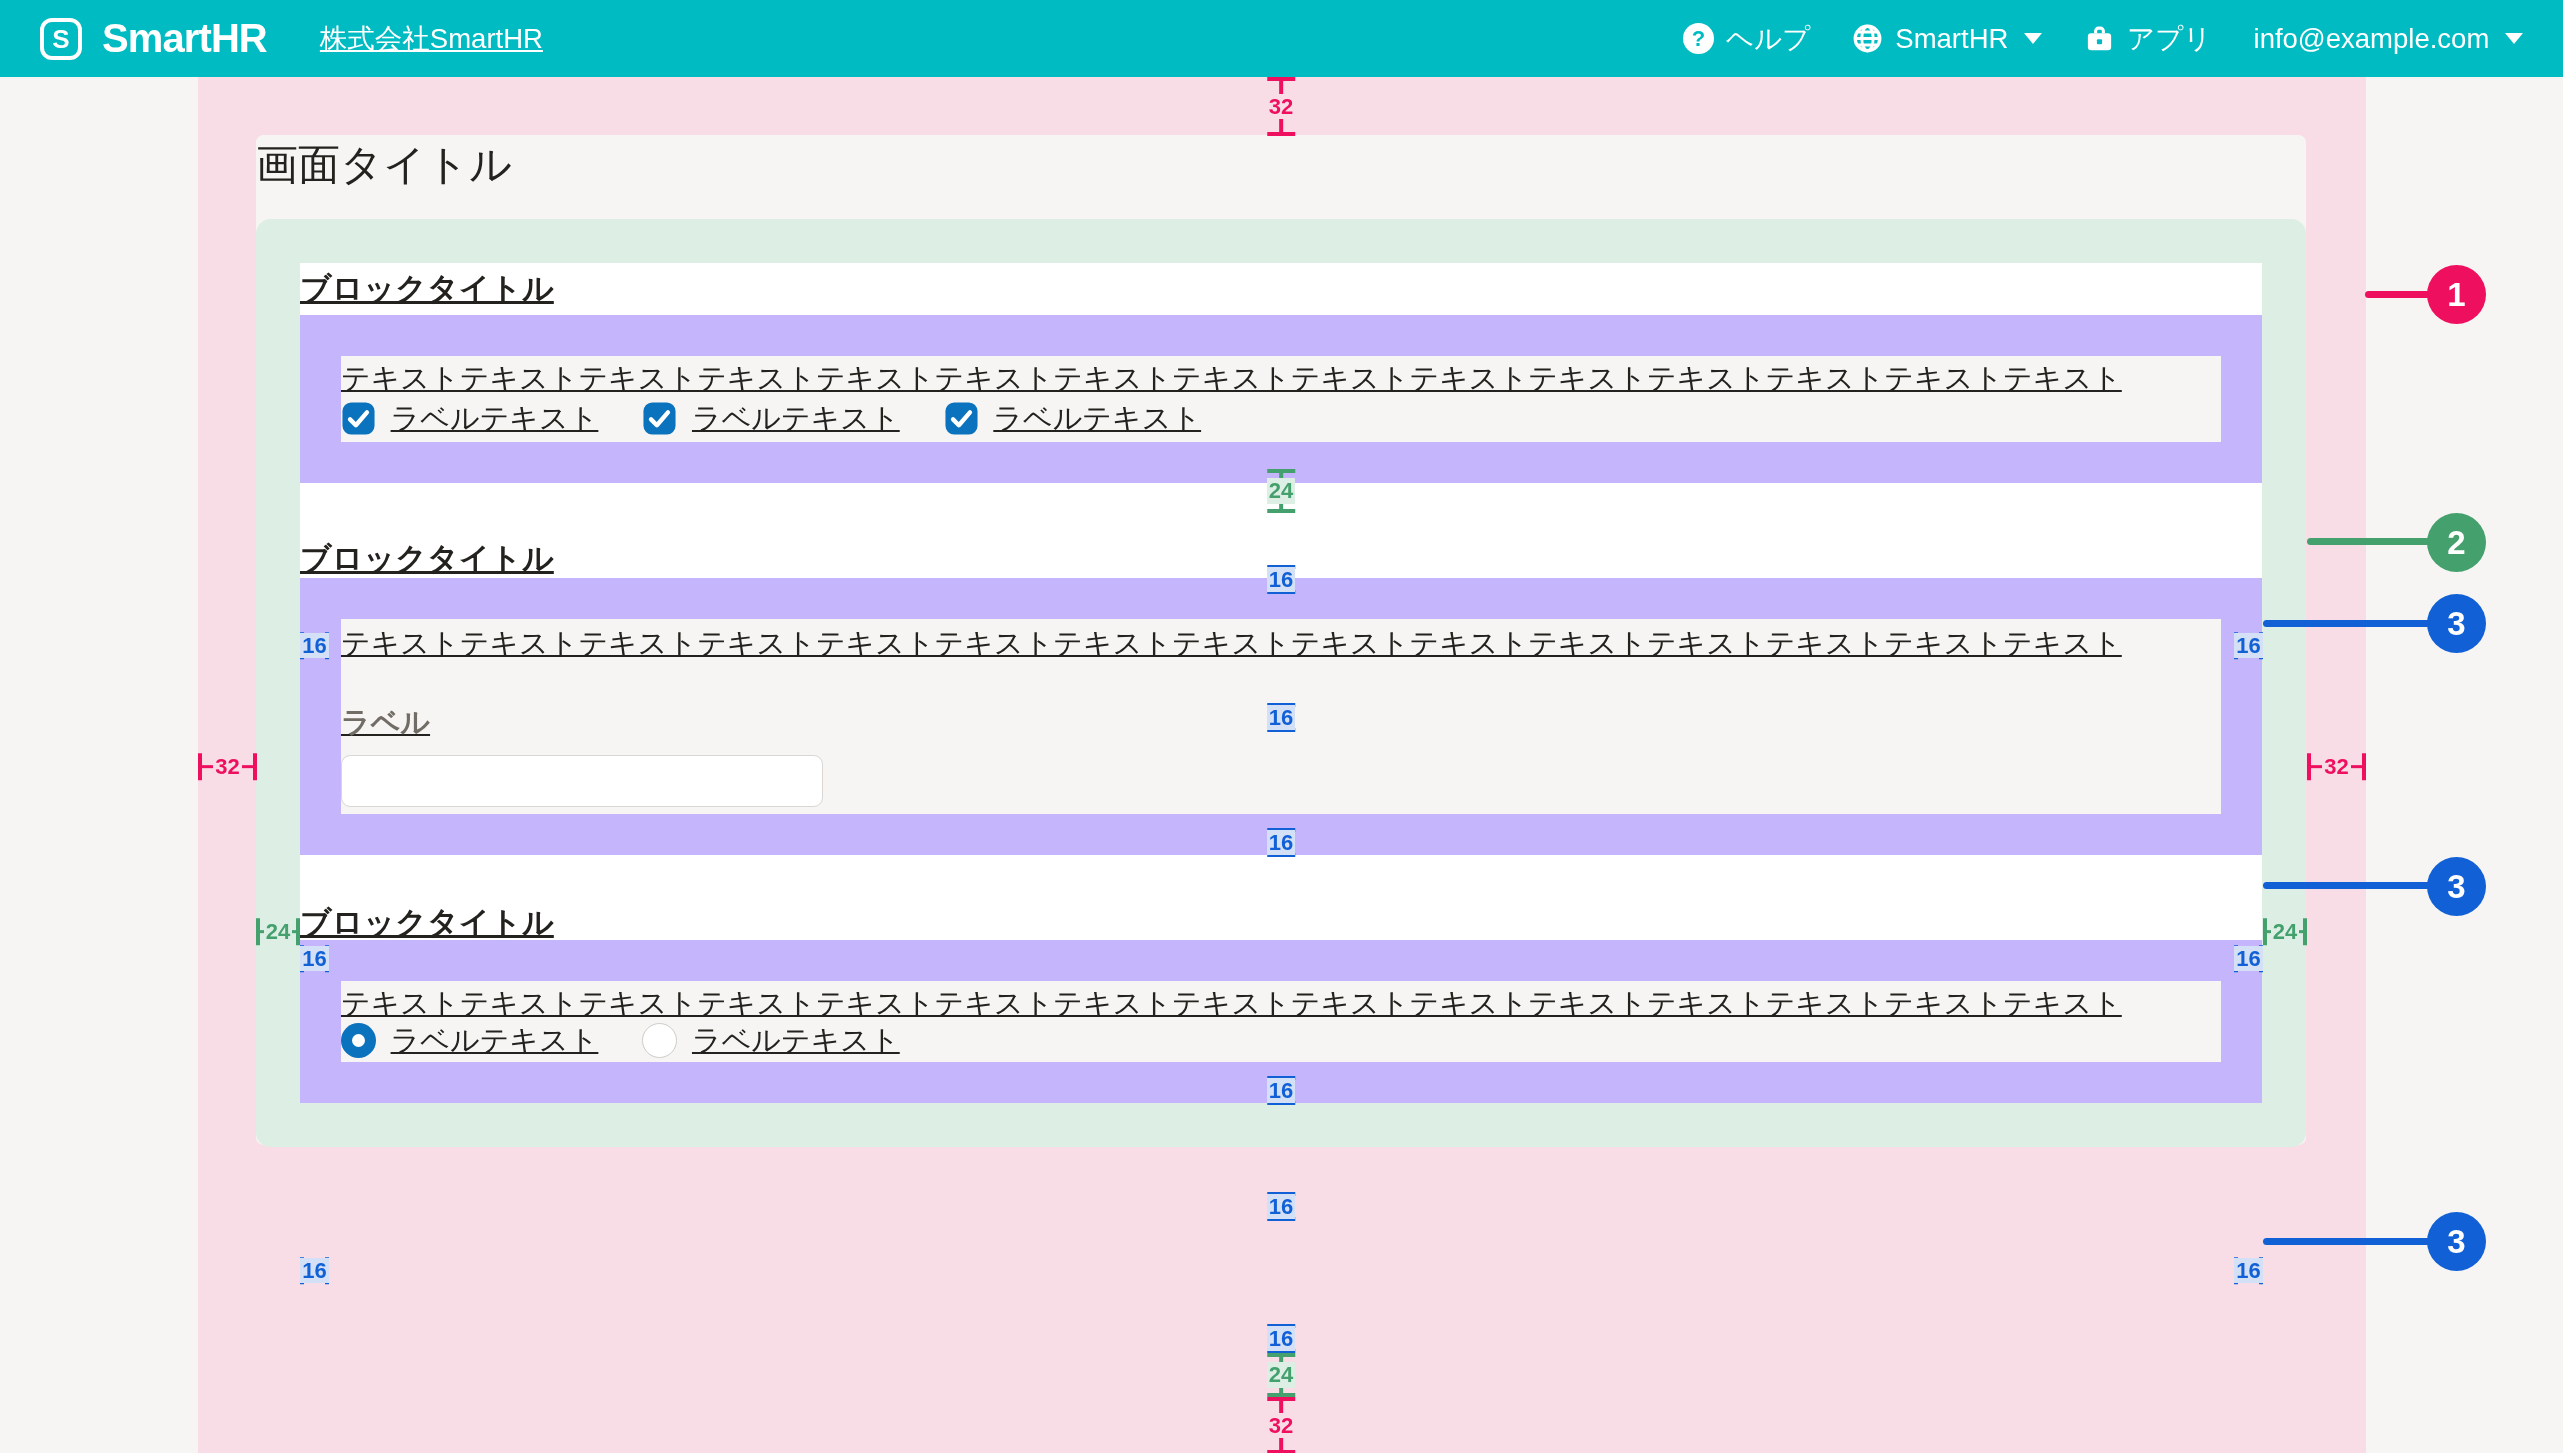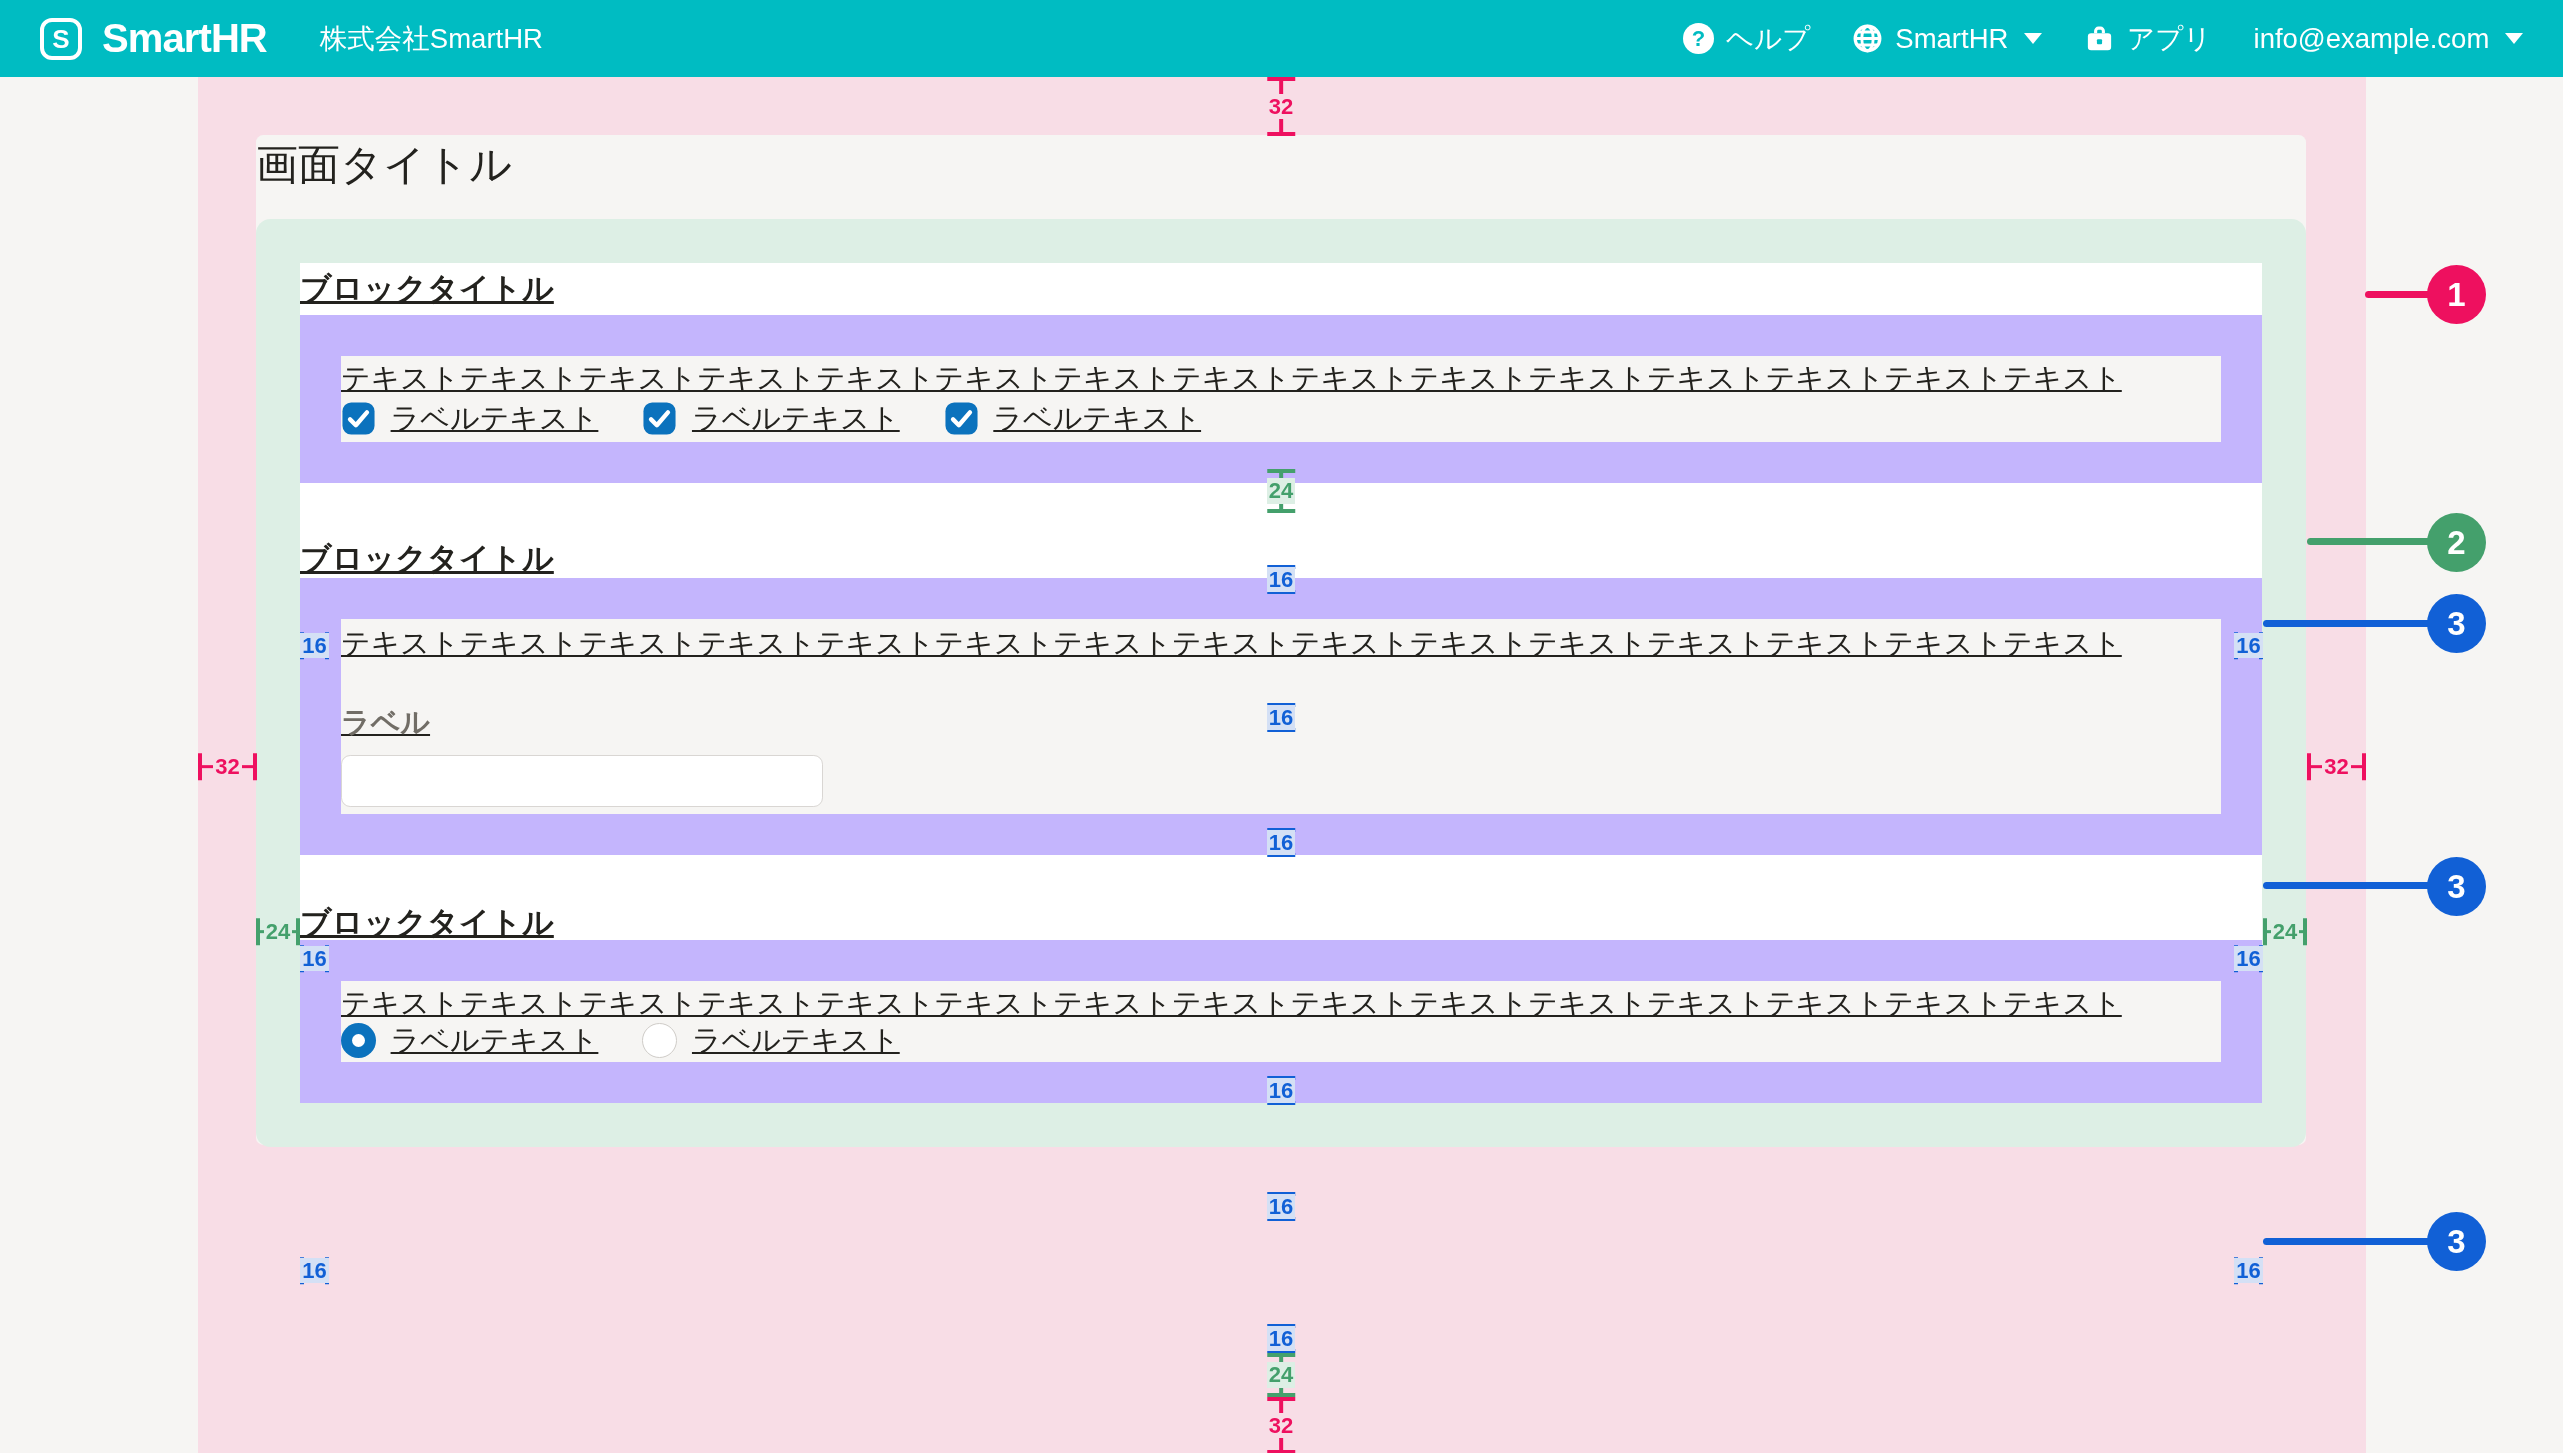--- a/index.html
+++ b/index.html
@@ -7,21 +7,21 @@
   #app{position:relative;width:2563px;height:1454px;overflow:hidden;background:#f6f5f3;
        font-family:"Liberation Sans","DejaVu Sans",sans-serif;color:#23221e;}
 
   
   .hdr{position:absolute;left:0;top:0;width:2563px;height:77px;z-index:40;
        display:flex;align-items:center;padding:0 40px;color:#fff;}
   .hdr-left{display:flex;align-items:center;gap:20px;}
   .logo-mark{width:42px;height:42px;border:4.6px solid #fff;border-radius:12px;
              display:flex;align-items:center;justify-content:center;font-weight:800;font-size:26px;line-height:1;}
   .wordmark{font-size:40px;font-weight:800;letter-spacing:-0.9px;}
-  .tenant{font-size:27.5px;margin-left:33px;font-weight:400;}
+  .tenant{font-size:27.5px;margin-left:33px;font-weight:400;text-decoration:underline;}
   .hdr-right{margin-left:auto;display:flex;align-items:center;gap:42px;}
   .hitem{display:flex;align-items:center;gap:12px;font-size:27.5px;cursor:pointer;}
   .help-circ{width:31px;height:31px;border-radius:50%;background:#fff;display:flex;align-items:center;justify-content:center;}
   .help-circ b{color:#00bcc2;font-size:22px;line-height:1;font-weight:800;}
   .caret{width:0;height:0;border-left:9.2px solid transparent;border-right:9.2px solid transparent;border-top:11px solid #fff;margin-left:3.7px;}
   .hicon{display:block;}
 
   
   .pink-region{position:absolute;left:198px;top:77px;width:2168px;height:1377px;background:#f8dde6;}
   .screen{position:absolute;left:256px;top:135px;width:2050px;height:1010px;background:#f6f5f3;border-radius:7.3px;}

